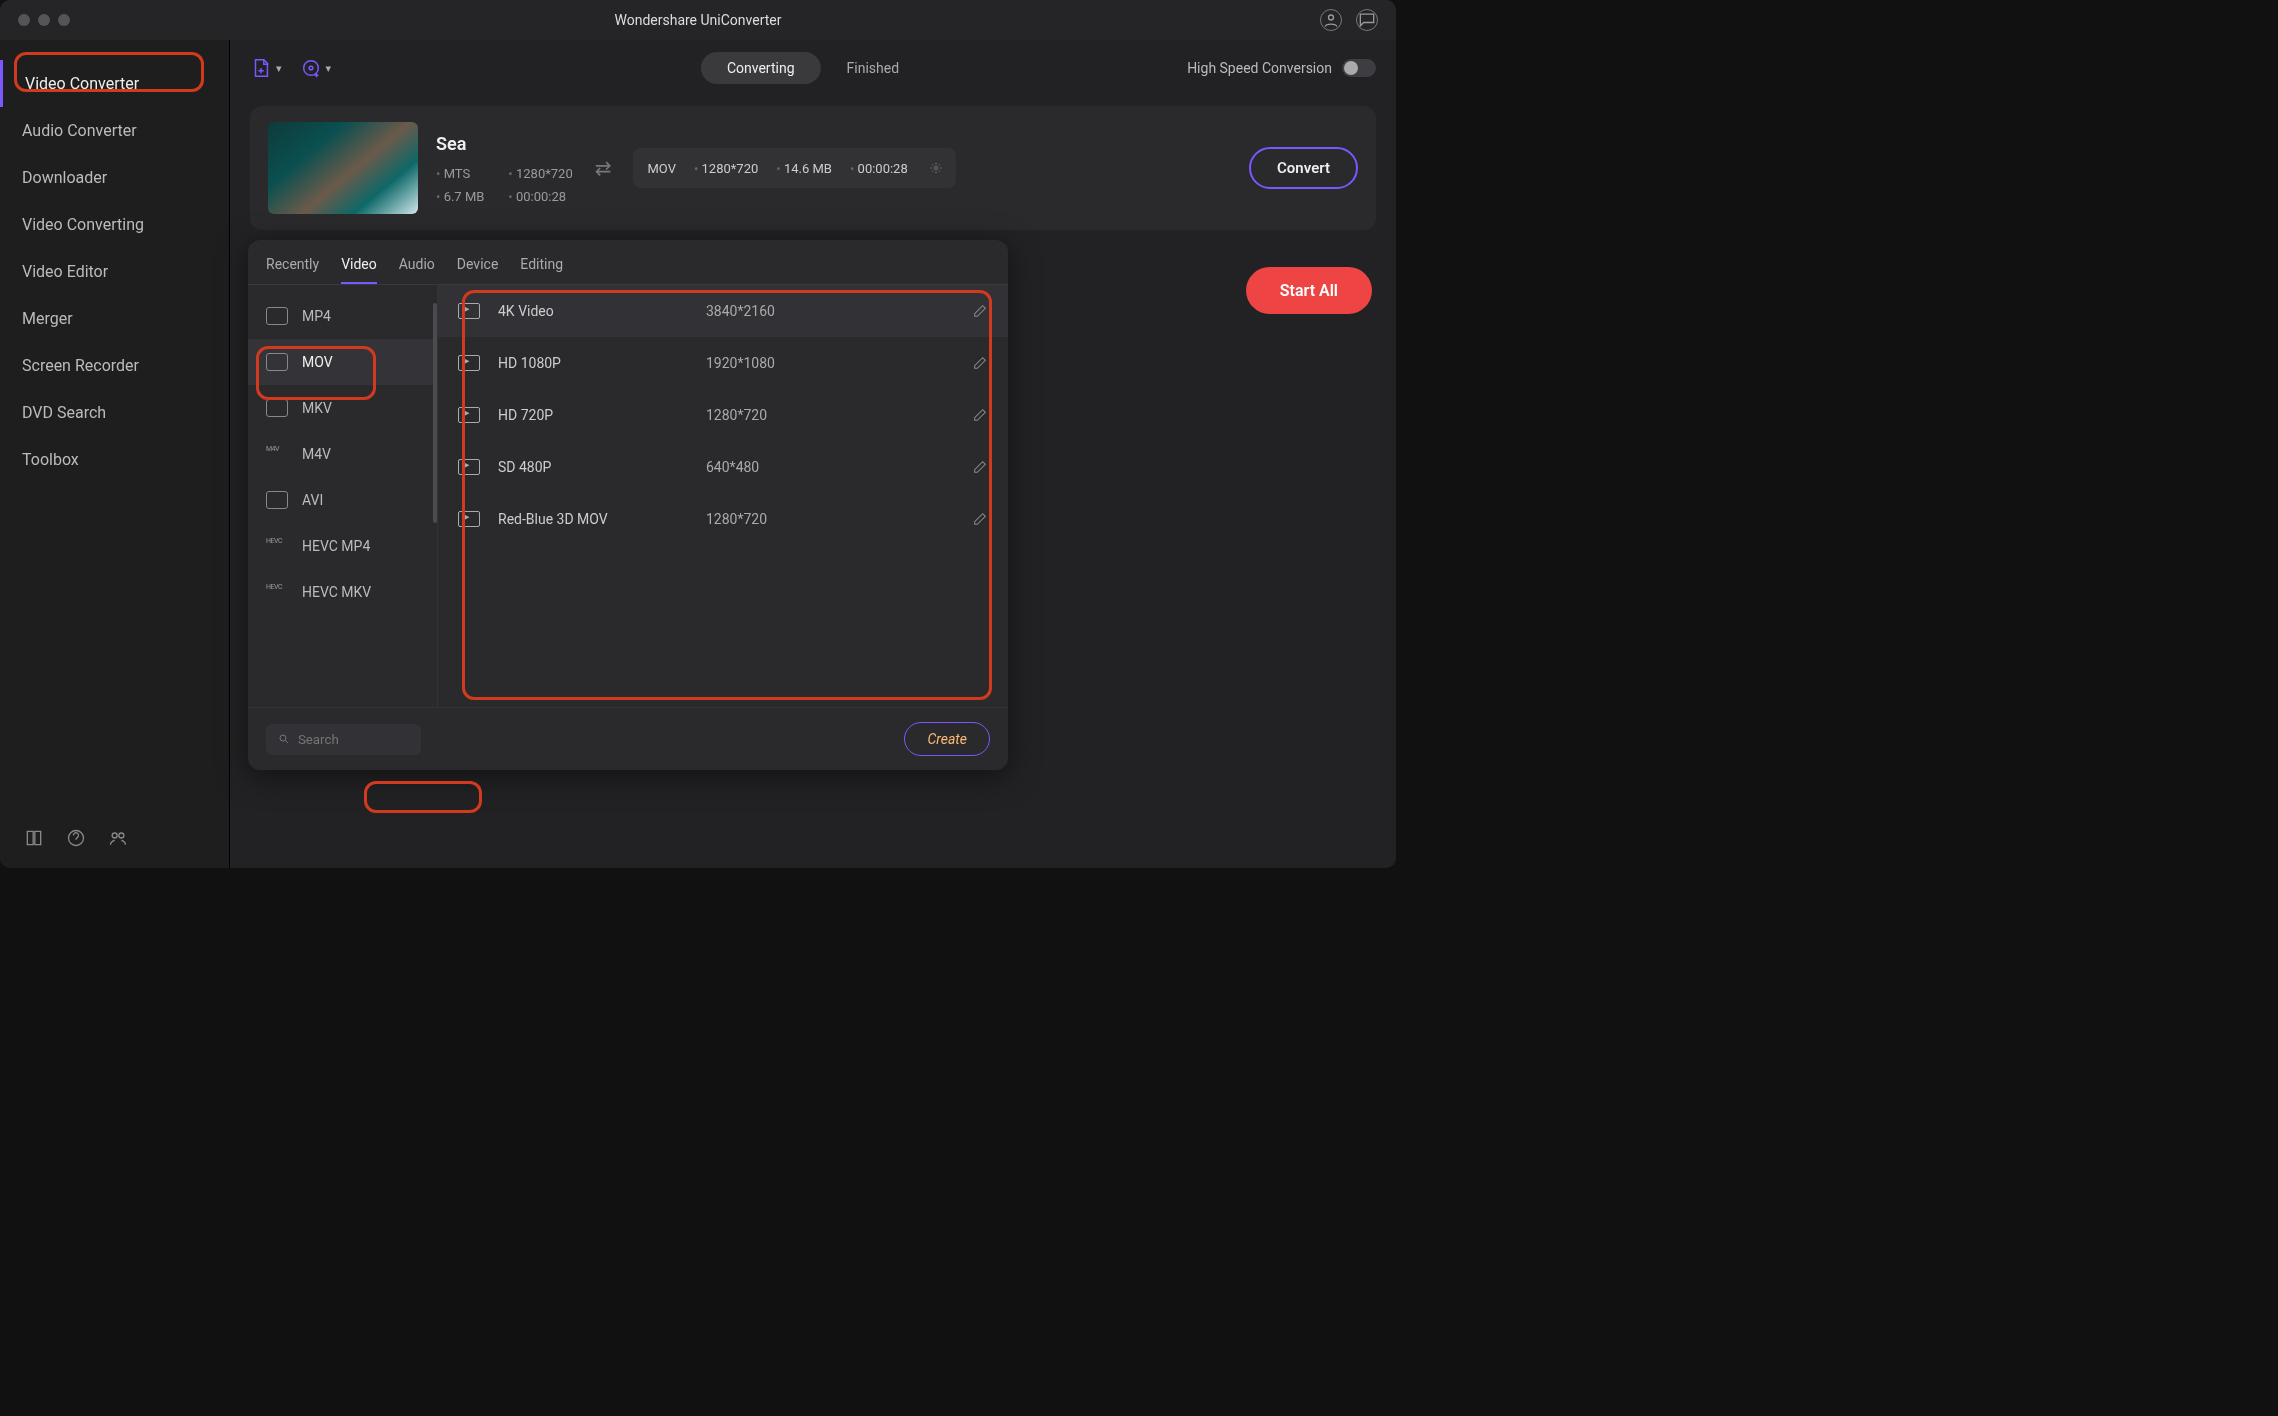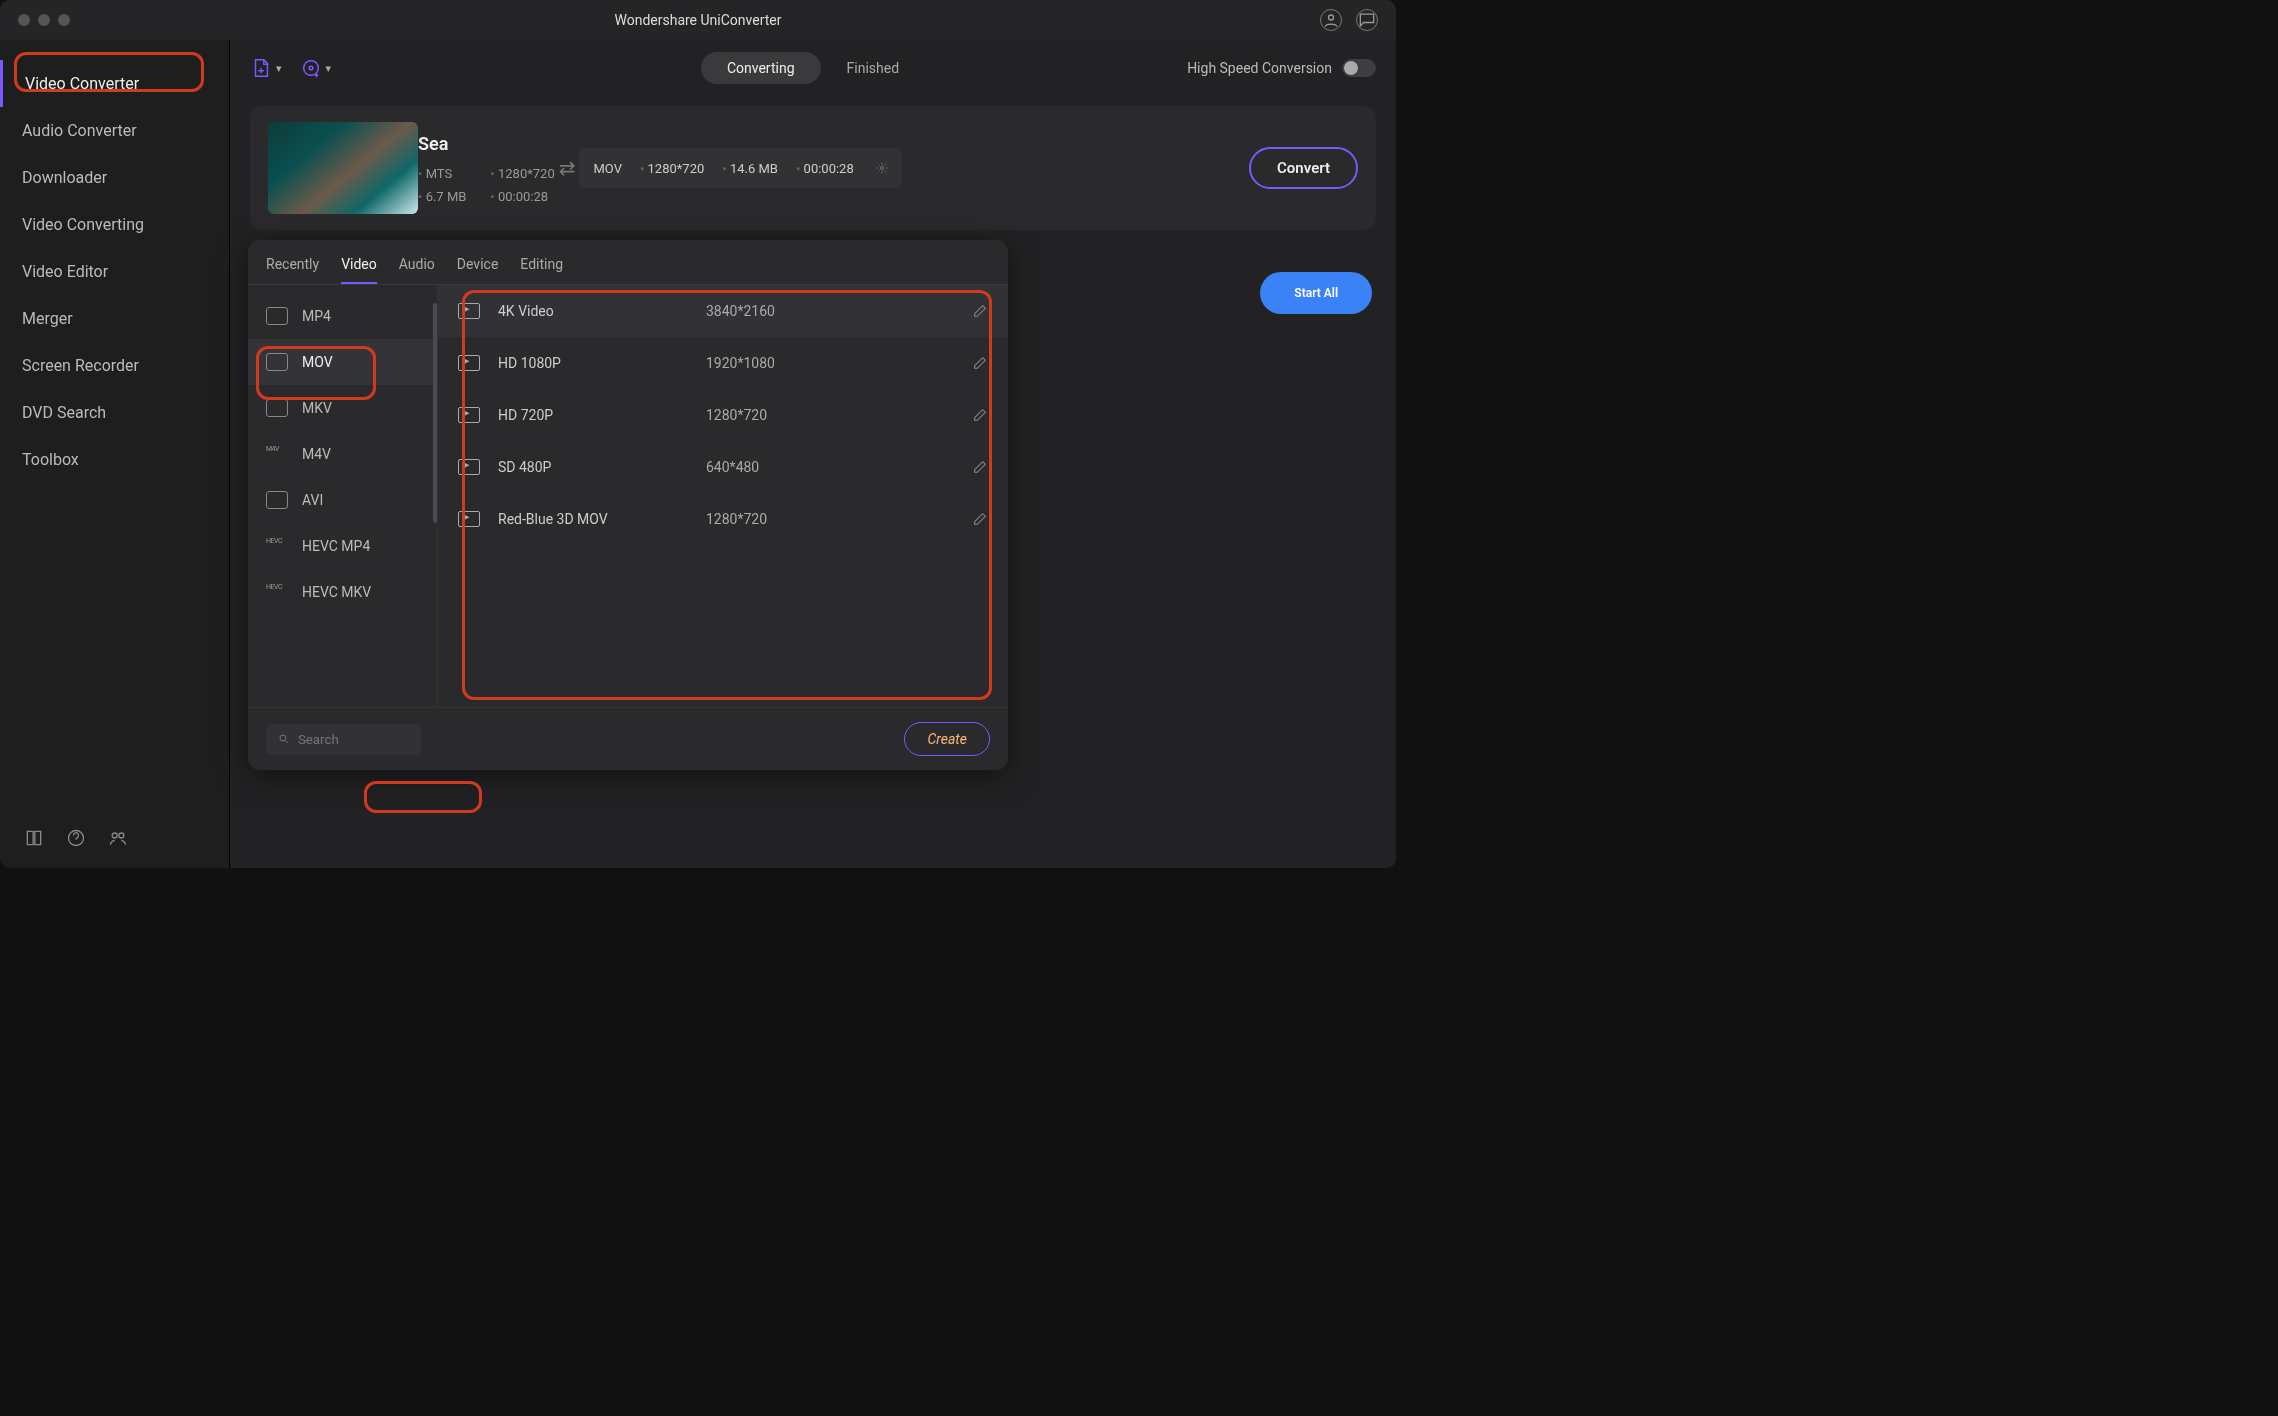--- a/index.html
+++ b/index.html
@@ -31,21 +31,21 @@
   .tool-btn svg { width:22px; height:22px; }
   .chev { color:#aaa; font-size:11px; }
   .seg { margin-left:auto; margin-right:auto; position:absolute; left:50%; transform:translateX(-50%); display:flex; gap:0; }
   .seg-btn { padding:8px 26px; font-size:14px; color:#aaa; border-radius:20px; cursor:pointer; }
   .seg-btn.active { background:#3a3a3d; color:#eee; }
   .hs-wrap { margin-left:auto; display:flex; align-items:center; gap:10px; font-size:14px; color:#bbb; }
   .toggle { width:34px; height:18px; border-radius:9px; background:#3d3d42; position:relative; }
   .toggle::after { content:''; width:14px; height:14px; background:#aaa; border-radius:50%; position:absolute; top:2px; left:2px; }
 
   
-  .card { margin:10px 20px; background:#2a2a2d; border-radius:12px; padding:16px 18px; display:flex; align-items:center; position:relative; }
+  .card { margin:10px 20px; background:#2a2a2d; border-radius:12px; padding:16px 18px; display:flex; align-items:center; gap:18px; position:relative; }
   .thumb { width:150px; height:92px; border-radius:6px; background:linear-gradient(140deg,#0f3a3a 0%,#0a5050 30%,#6b5a4a 55%,#0e6868 75%,#cfe8ec 100%); }
   .file-meta { display:flex; flex-direction:column; gap:12px; }
   .file-title { font-size:18px; color:#eee; font-weight:600; }
   .meta-grid { display:grid; grid-template-columns:auto auto; gap:8px 24px; font-size:13px; color:#9a9a9a; }
   .meta-grid span::before { content:'• '; color:#666; }
   .shuffle { color:#777; font-size:20px; margin:0 4px; }
   .out-pill { background:#323235; border-radius:8px; padding:12px 14px; display:flex; align-items:center; gap:18px; font-size:13px; color:#ccc; }
   .out-pill span::before { content:'• '; color:#666; }
   .out-pill span:first-child::before { content:''; }
   .gear { color:#888; padding-left:4px;}
@@ -72,21 +72,21 @@
   .p-res { flex:1; color:#aaa; }
   .p-edit { color:#888; }
   .popup-footer { display:flex; align-items:center; padding:14px 18px; gap:10px; border-top:1px solid #333; }
   .search-box { background:#323236; border-radius:6px; padding:8px 12px; display:flex; align-items:center; gap:8px; color:#888; font-size:13px; width:155px; }
   .create-btn { margin-left:auto; border:1.5px solid #7b57ff; color:#fdba74; background:transparent; padding:8px 22px; border-radius:18px; font-size:14px; cursor:pointer;font-style:italic; }
 
   
   .bottom { padding:10px 22px 18px; display:grid; grid-template-columns:110px 180px 200px auto; row-gap:10px; column-gap:14px; align-items:center; font-size:13px; color:#bbb; position:relative; }
   .sel { background:#2f2f33; border:1px solid #444; border-radius:4px; padding:6px 10px; display:flex; align-items:center; justify-content:space-between; font-size:12px; color:#ccc; }
   .merge { display:flex; align-items:center; gap:10px; }
-  .start-all { position:absolute; right:24px; bottom:20px; background:#3b82f6; color:#fff; border:none; padding:14px 34px; border-radius:26px; font-size:12px; font-weight:600; cursor:pointer; }
+  .start-all { position:absolute; right:24px; bottom:20px; background:#ef4444; color:#fff; border:none; padding:14px 34px; border-radius:26px; font-size:16px; font-weight:600; cursor:pointer; }
   .loc-row { grid-column:1 / span 3; display:flex; align-items:center; gap:14px; }
   .loc-sel { flex:0 0 340px; }
   .folder-ic { color:#aaa; }
 
   
   .hl { position:absolute; border:3px solid #d23a1f; border-radius:12px; pointer-events:none; z-index:20; }
 
   svg { stroke:currentColor; fill:none; stroke-width:1.6; }
 </style>
 </head>

